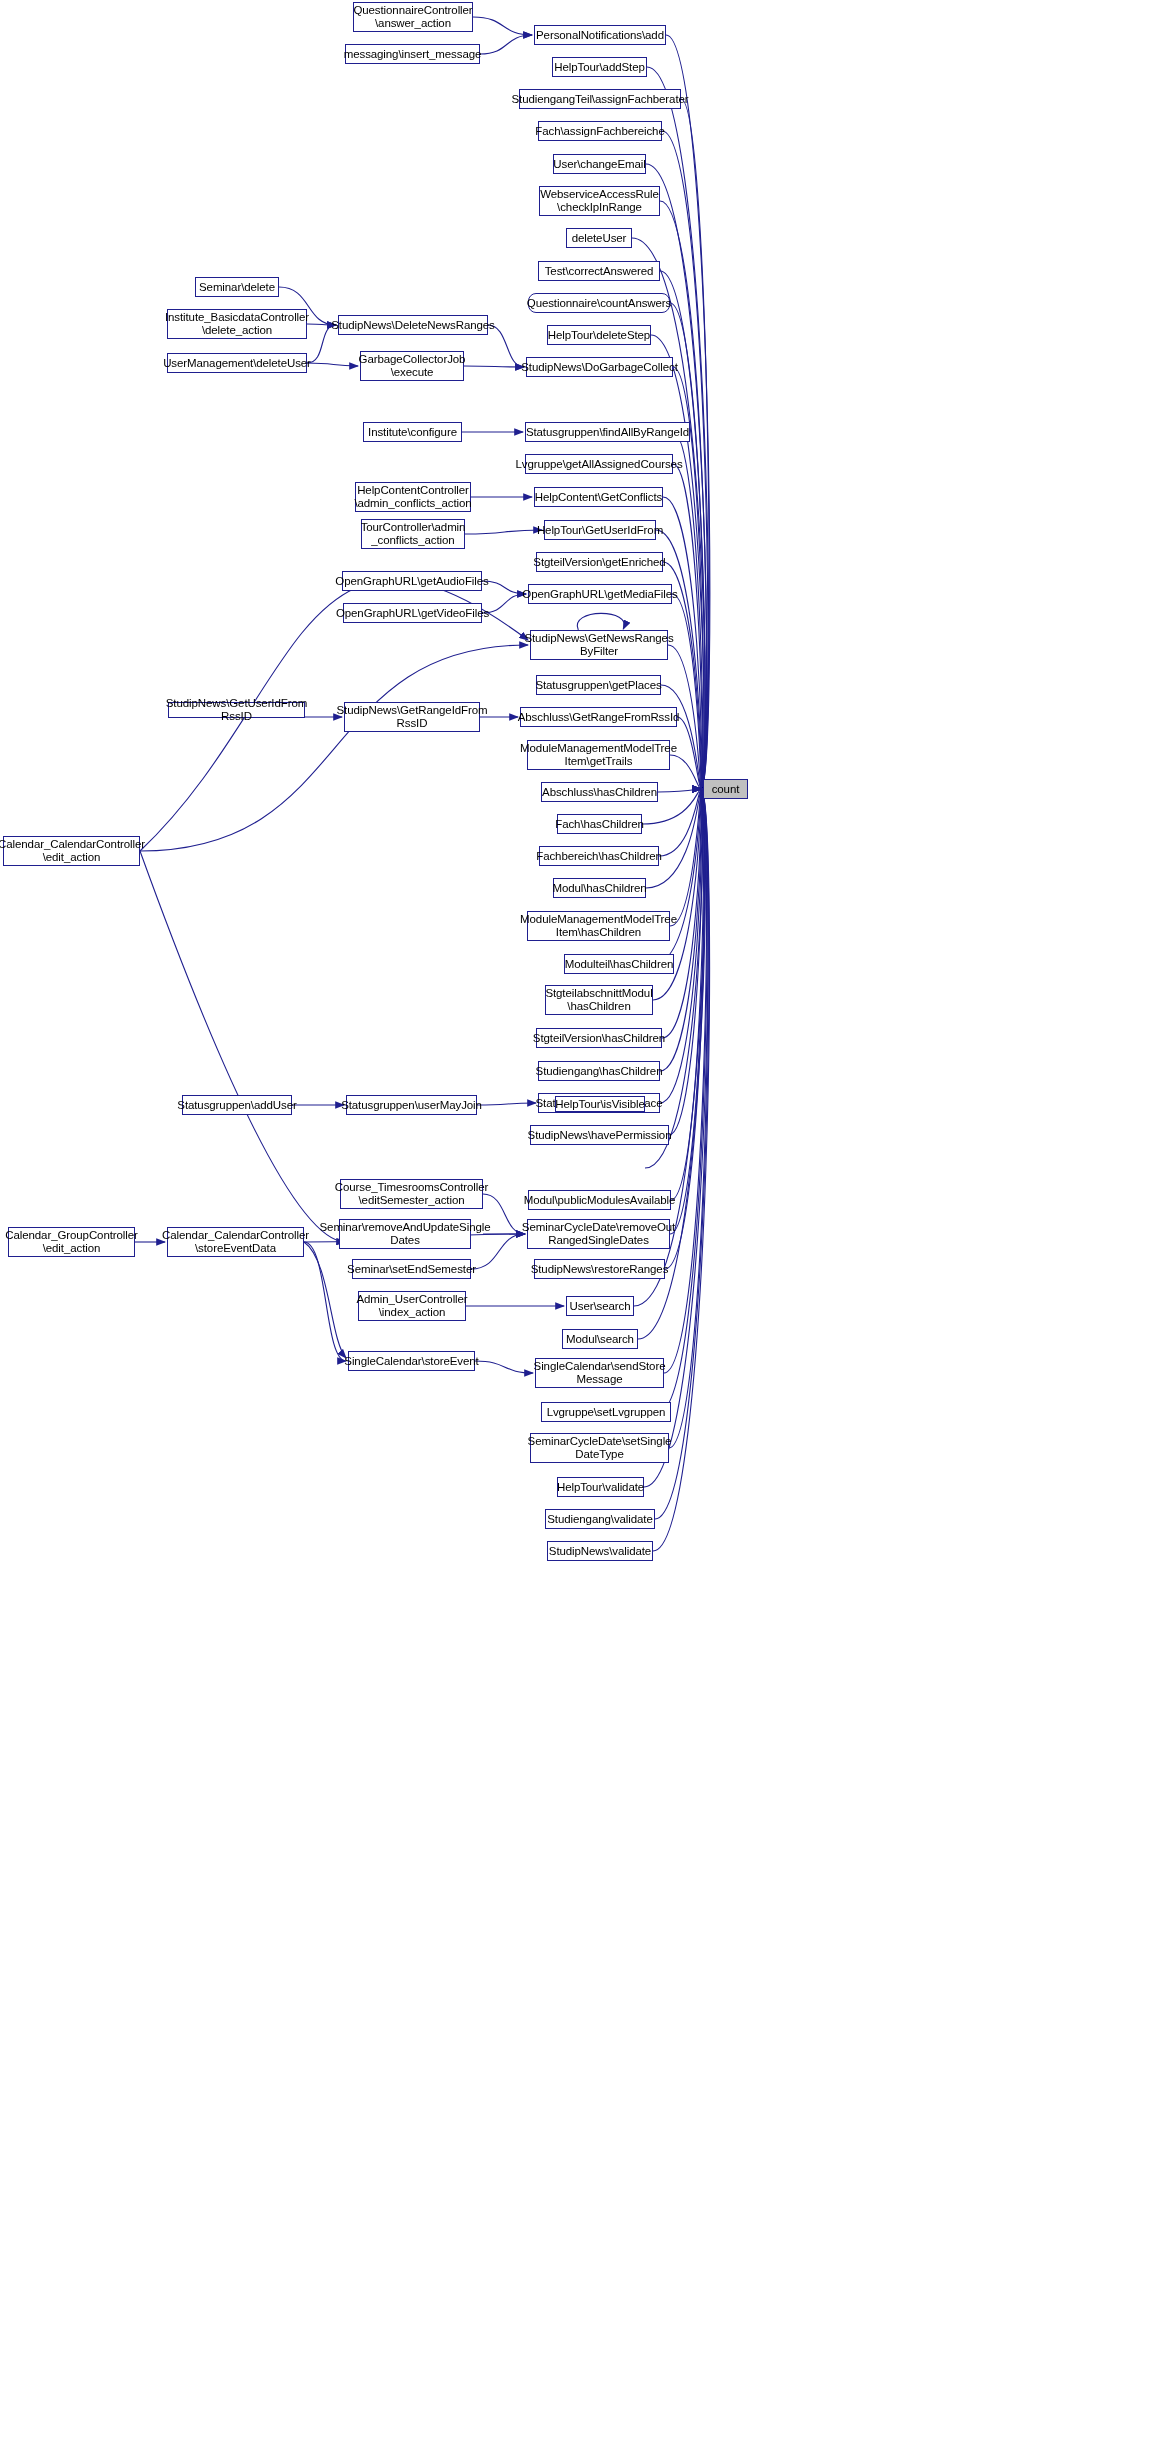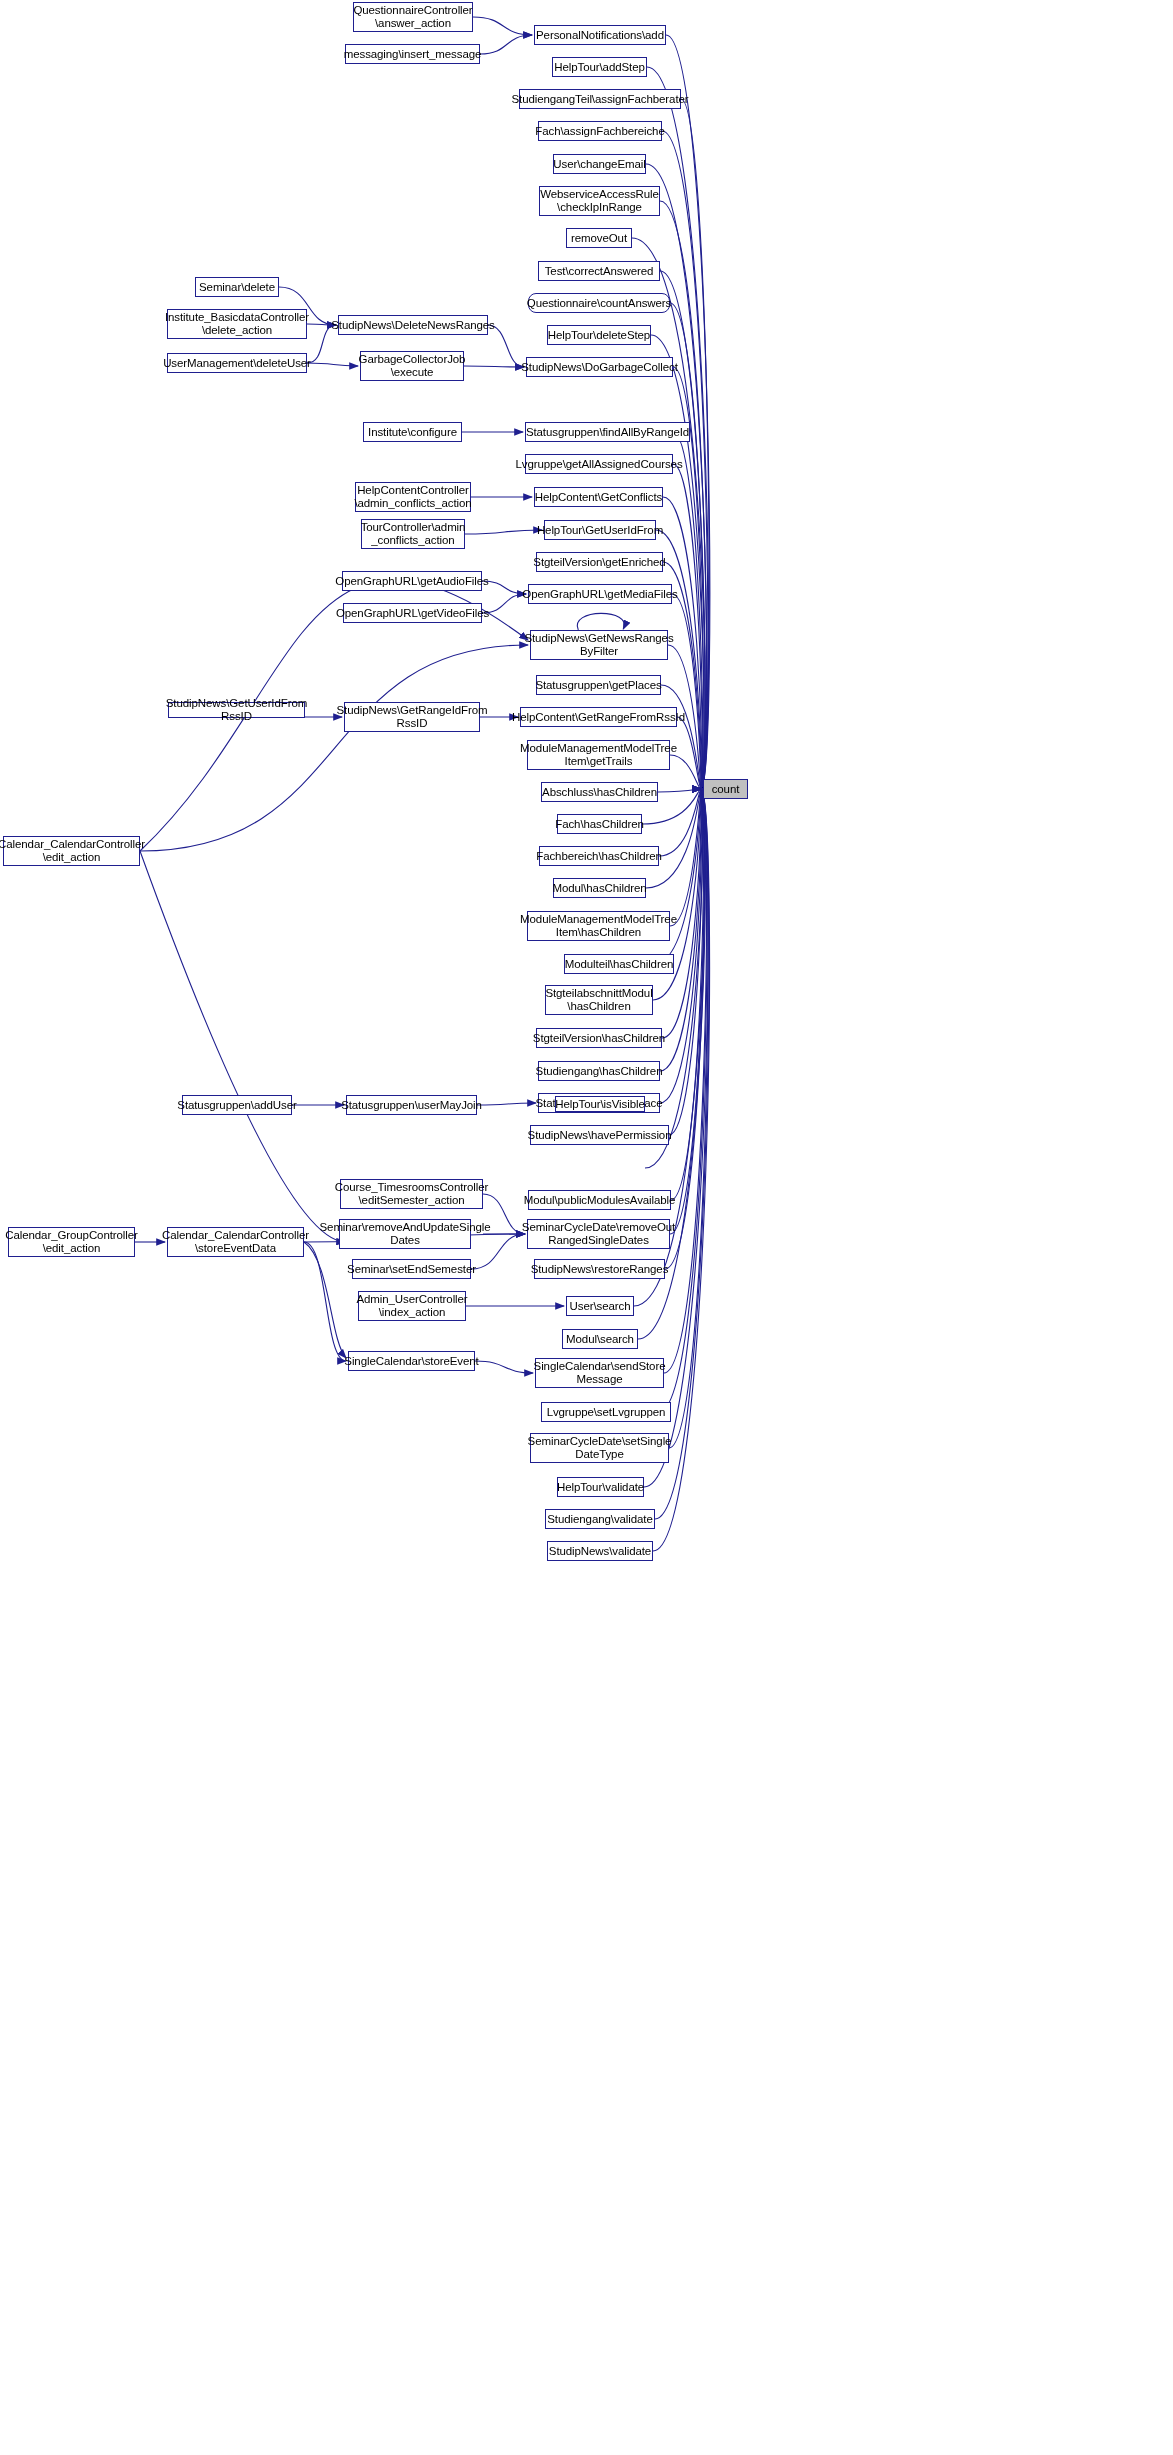--- a/index.html
+++ b/index.html
@@ -134,21 +134,21 @@
 <div class="node" style="left: 353px; top: 2px; width: 120px; height: 30px;">QuestionnaireController
 \answer_action</div>
     <div class="node" style="left: 345px; top: 44px; width: 135px; height: 20px;">messaging\insert_message</div>
     <div class="node" style="left: 534px; top: 25px; width: 132px; height: 20px;">PersonalNotifications\add</div>
     <div class="node" style="left: 552px; top: 57px; width: 95px; height: 20px;">HelpTour\addStep</div>
     <div class="node" style="left: 519px; top: 89px; width: 162px; height: 20px;">StudiengangTeil\assignFachberater</div>
     <div class="node" style="left: 538px; top: 121px; width: 124px; height: 20px;">Fach\assignFachbereiche</div>
     <div class="node" style="left: 553px; top: 154px; width: 93px; height: 20px;">User\changeEmail</div>
     <div class="node" style="left: 539px; top: 186px; width: 121px; height: 30px;">WebserviceAccessRule
 \checkIpInRange</div>
-    <div class="node" style="left: 566px; top: 228px; width: 66px; height: 20px;">removeOut</div>
+    <div class="node" style="left: 566px; top: 228px; width: 66px; height: 20px;">deleteUser</div>
     <div class="node" style="left: 538px; top: 261px; width: 122px; height: 20px;">Test\correctAnswered</div>
     <div class="node" style="left: 528px; top: 293px; width: 142px; height: 20px; border-radius: 8px;">Questionnaire\countAnswers</div>
     <div class="node" style="left: 547px; top: 325px; width: 104px; height: 20px;">HelpTour\deleteStep</div>
     <div class="node" style="left: 526px; top: 357px; width: 147px; height: 20px;">StudipNews\DoGarbageCollect</div>
     <div class="node" style="left: 195px; top: 277px; width: 84px; height: 20px;">Seminar\delete</div>
     <div class="node" style="left: 167px; top: 309px; width: 140px; height: 30px;">Institute_BasicdataController
 \delete_action</div>
     <div class="node" style="left: 167px; top: 353px; width: 140px; height: 20px;">UserManagement\deleteUser</div>
     <div class="node" style="left: 338px; top: 315px; width: 150px; height: 20px;">StudipNews\DeleteNewsRanges</div>
     <div class="node" style="left: 360px; top: 351px; width: 104px; height: 30px;">GarbageCollectorJob
@@ -166,21 +166,21 @@
     <div class="node" style="left: 342px; top: 571px; width: 140px; height: 20px;">OpenGraphURL\getAudioFiles</div>
     <div class="node" style="left: 528px; top: 584px; width: 144px; height: 20px;">OpenGraphURL\getMediaFiles</div>
     <div class="node" style="left: 343px; top: 603px; width: 139px; height: 20px;">OpenGraphURL\getVideoFiles</div>
     <div class="node" style="left: 530px; top: 630px; width: 138px; height: 30px;">StudipNews\GetNewsRanges
 ByFilter</div>
     <div class="node" style="left: 536px; top: 675px; width: 125px; height: 20px;">Statusgruppen\getPlaces</div>
     <div class="node" style="left: 168px; top: 702px; width: 137px; height: 16px;">StudipNews\GetUserIdFrom
 RssID</div>
     <div class="node" style="left: 344px; top: 702px; width: 136px; height: 30px;">StudipNews\GetRangeIdFrom
 RssID</div>
-    <div class="node" style="left: 520px; top: 707px; width: 157px; height: 20px;">HelpContent\GetRangeFromRssId</div>
+    <div class="node" style="left: 520px; top: 707px; width: 157px; height: 20px;">Abschluss\GetRangeFromRssId</div>
     <div class="node" style="left: 527px; top: 740px; width: 143px; height: 30px;">ModuleManagementModelTree
 Item\getTrails</div>
     <div class="node" style="left: 541px; top: 782px; width: 117px; height: 20px;">Abschluss\hasChildren</div>
     <div class="node" style="left: 557px; top: 814px; width: 85px; height: 20px;">Fach\hasChildren</div>
     <div class="node" style="left: 539px; top: 846px; width: 120px; height: 20px;">Fachbereich\hasChildren</div>
     <div class="node" style="left: 553px; top: 878px; width: 93px; height: 20px;">Modul\hasChildren</div>
     <div class="node" style="left: 527px; top: 911px; width: 143px; height: 30px;">ModuleManagementModelTree
 Item\hasChildren</div>
     <div class="node" style="left: 544px; top: 954px; width: 110px; height: 20px; margin-left: 20px;">Modulteil\hasChildren</div>
     <div class="node" style="left: 545px; top: 985px; width: 108px; height: 30px;">StgteilabschnittModul

